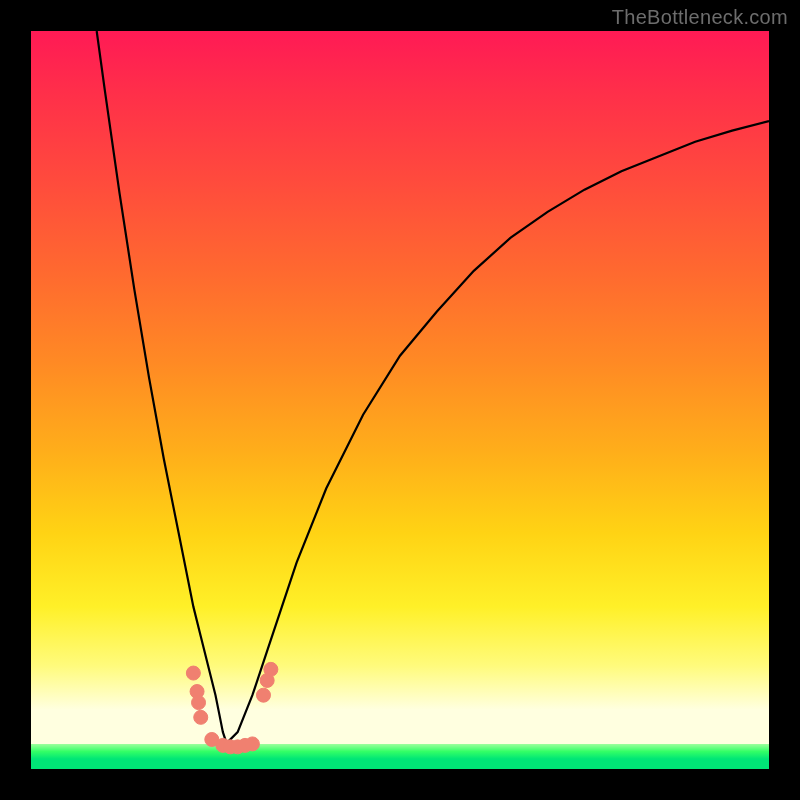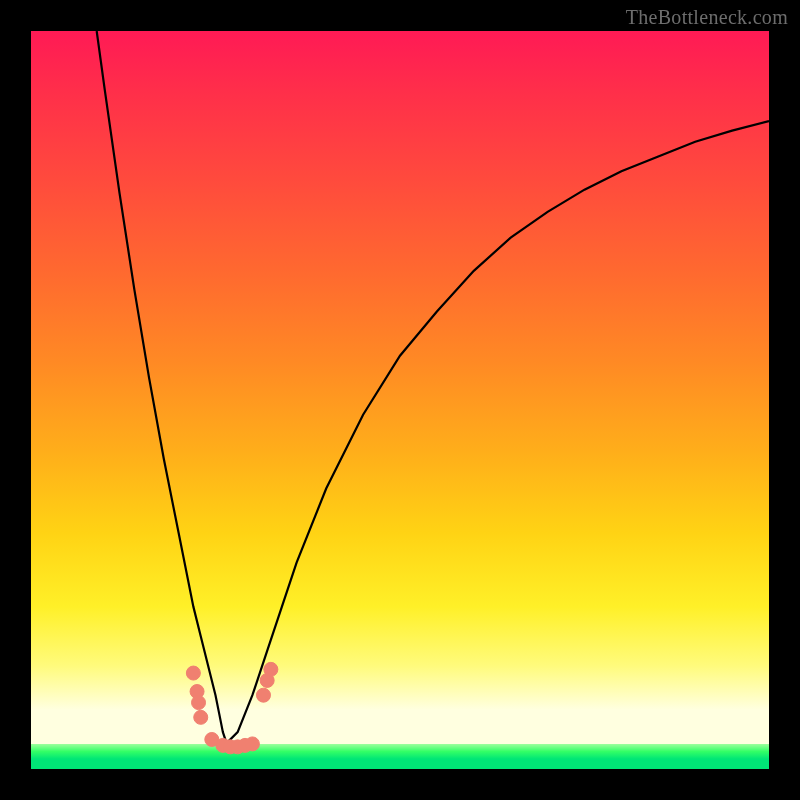--- a/index.html
+++ b/index.html
@@ -11,21 +11,20 @@
     overflow: hidden;
     font-family: Arial, Helvetica, sans-serif;
   }
   .frame {
     position: absolute;
     top: 0;
     left: 0;
     width: 800px;
     height: 800px;
     background: #000;
-    font-family: Liberation Serif, serif;
   }
   .plot-area {
     position: absolute;
     top: 31px;
     left: 31px;
     width: 738px;
     height: 738px;
     overflow: hidden;
     
     background: linear-gradient(

